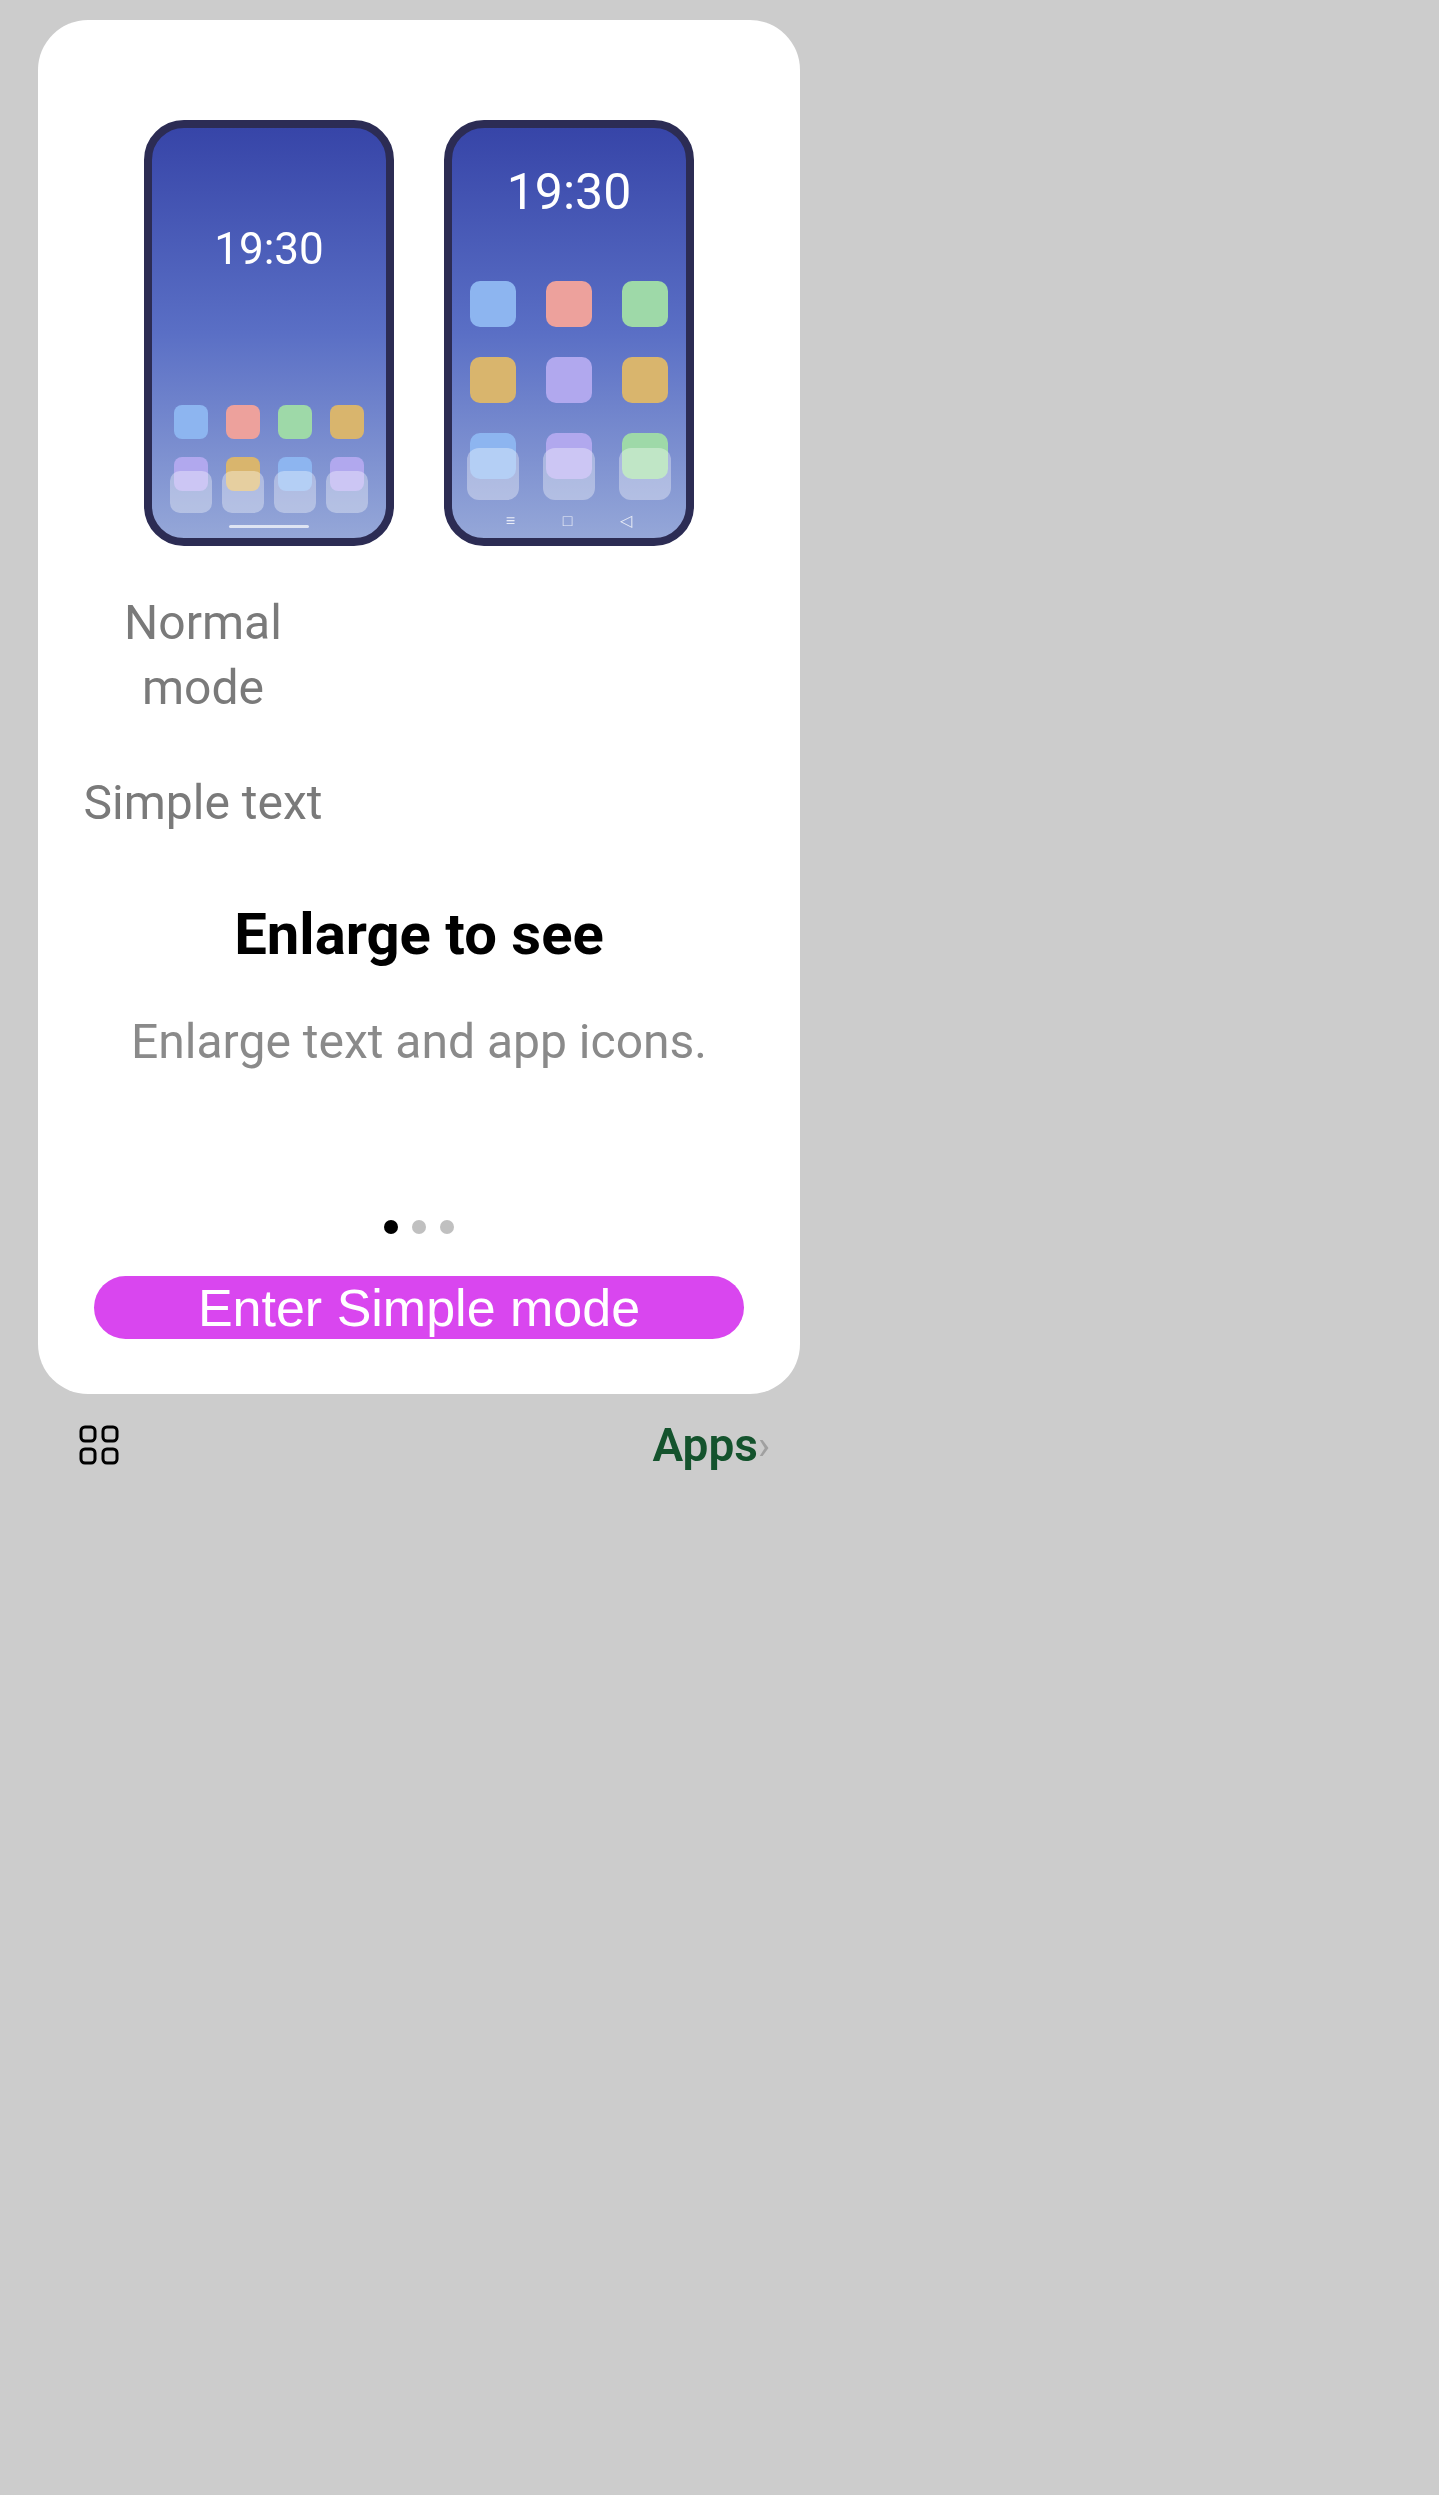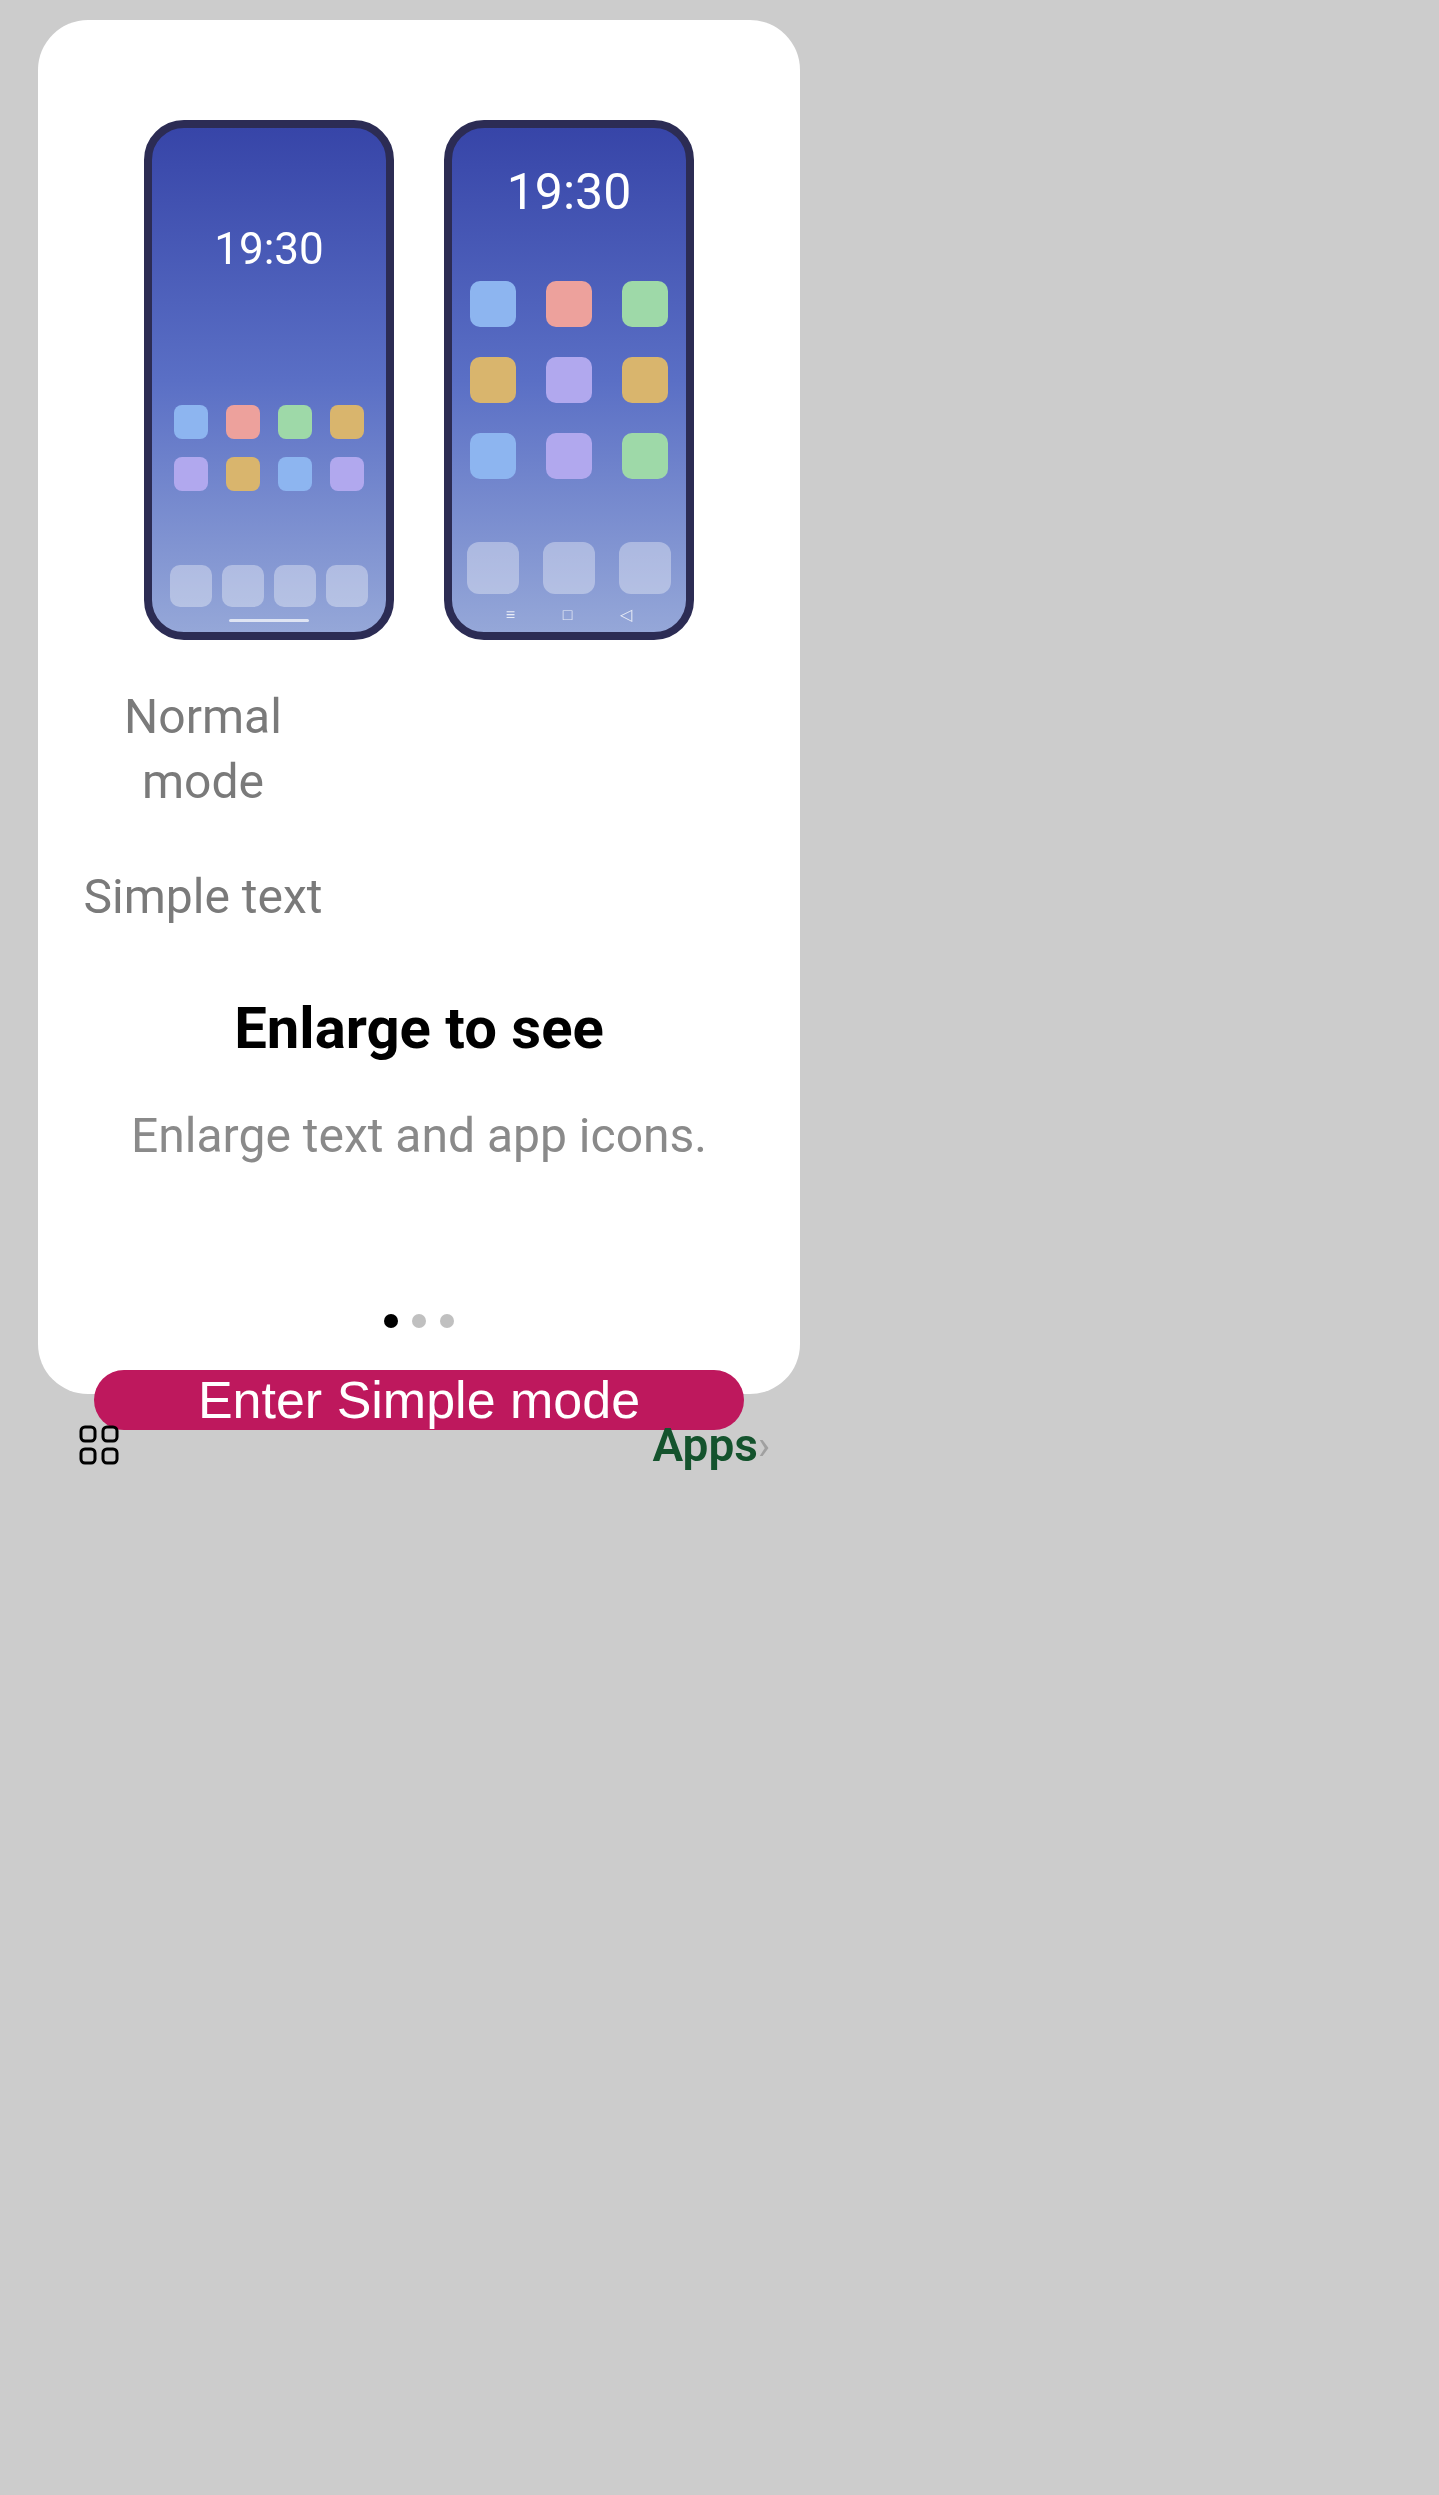--- a/index.html
+++ b/index.html
@@ -25,21 +25,21 @@
       align-items: center;
     }
     .phones-row {
       display: flex;
       gap: 50px;
       justify-content: center;
       margin-bottom: 45px;
     }
     .phone {
       width: 250px;
-      height: 520px;
+      height: 426px;
       border-radius: 40px;
       border: 8px solid #2c2c54;
       background: linear-gradient(180deg, #3745a8 0%, #5a6fc5 50%, #95a7d8 100%);
       position: relative;
       overflow: hidden;
     }
     .phone-time-normal {
       color: #ffffff;
       font-size: 44px;
       font-weight: 400;
@@ -173,21 +173,21 @@
       height: 14px;
       border-radius: 50%;
       background: #c0c0c0;
     }
     .dot.active {
       background: #000000;
     }
     .primary-btn {
       width: 650px;
       height: 102px;
-      background: #be185d;
+      background: #d946ef;
       border: none;
       border-radius: 52px;
       color: #ffffff;
       font-size: 52px;
       font-weight: 500;
       margin-top: 42px;
       cursor: pointer;
     }
     .apps-row {
       position: absolute;

